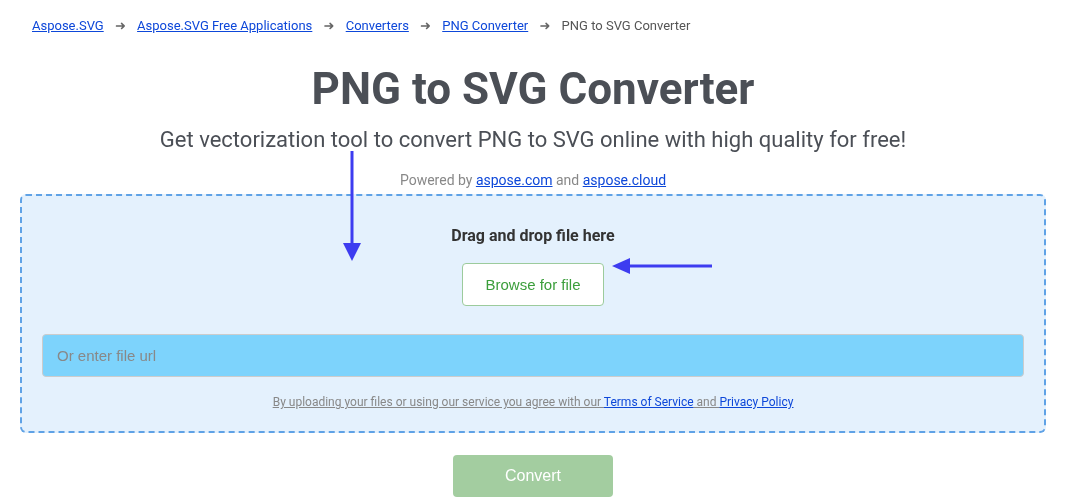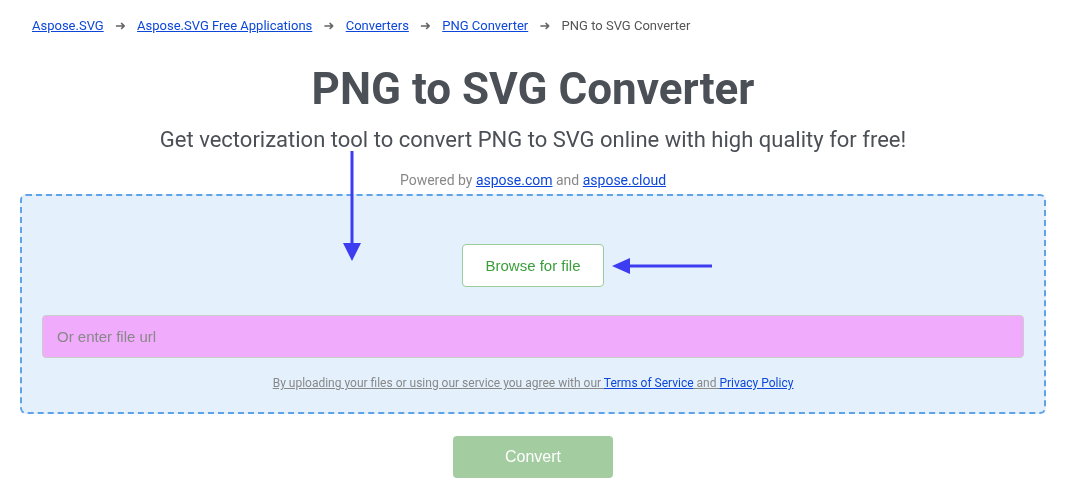--- a/index.html
+++ b/index.html
@@ -78,21 +78,21 @@
     }
     .url-input {
       display: block;
       width: 100%;
       margin: 28px auto 0 auto;
       padding: 12px 14px;
       font-size: 15px;
       color: #555;
       border: 1px solid #ccc;
       border-radius: 4px;
-      background: #f0abfc;
+      background: #7dd3fc;
     }
     .url-input::placeholder { color: #888; }
     .terms {
       font-size: 12px;
       color: #888;
       margin-top: 18px;
       text-decoration: underline;
     }
     .terms a {
       color: #0d47d9;
@@ -147,20 +147,21 @@
   <div class="powered">
     <span>Powered by </span><a href="#">aspose.com</a><span> and </span><a href="#">aspose.cloud</a>
   </div>
 
   <div class="dropzone">
     <svg class="arrow arrow-down" viewBox="0 0 30 110">
       <line x1="15" y1="0" x2="15" y2="95" stroke="#3d3cf0" stroke-width="3"></line>
       <polygon points="15,110 6,92 24,92" fill="#3d3cf0"></polygon>
     </svg>
 
+    <div class="drag-text">Drag and drop file here</div>
     <button class="browse-btn">Browse for file</button>
 
     <svg class="arrow arrow-left" viewBox="0 0 100 20">
       <line x1="100" y1="10" x2="15" y2="10" stroke="#3d3cf0" stroke-width="3"></line>
       <polygon points="0,10 18,2 18,18" fill="#3d3cf0"></polygon>
     </svg>
 
     <input type="text" class="url-input" placeholder="Or enter file url" style="">
 
     <div class="terms">

